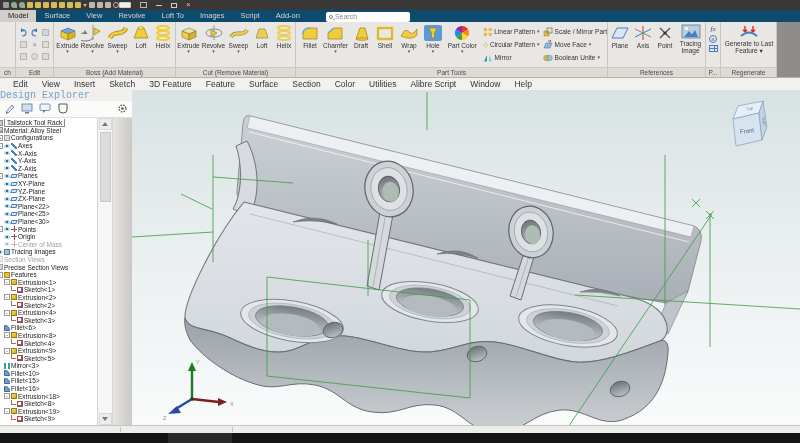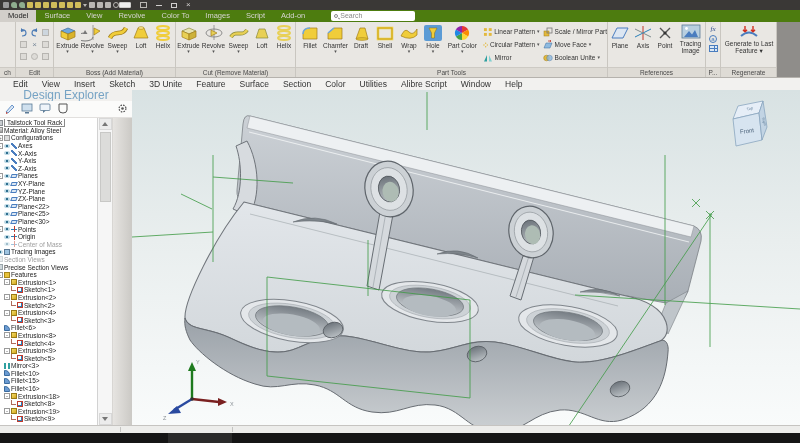--- a/index.html
+++ b/index.html
@@ -17,21 +17,21 @@
   .q-zoom{background:none;border:1px solid #b9b7b3;border-radius:50%;}
   .ttitle{flex:1;text-align:center;font-size:7.5px;color:#d6d4d1;line-height:10px;white-space:nowrap;}
   .wctl{display:flex;gap:9px;align-items:center;padding-right:4px;}
   .wc-kbd{width:12px;height:6px;border:1px solid #cfcecc;border-radius:1px;background:#efefee;}
   .wc-layout{width:7px;height:6px;border:1px solid #b9b7b3;}
   .wc-min{width:6px;height:1px;background:#d0cecd;}
   .wc-max{width:6px;height:5px;border:1px solid #d0cecd;}
   .wc-close{color:#d0cecd;font-size:8px;line-height:8px;}
 
   
-  .tabrow{height:12px;background:#4d7c0f;display:flex;align-items:flex-start;gap:12px;}
+  .tabrow{height:12px;background:#0c4a6e;display:flex;align-items:flex-end;gap:12px;}
   .tabs{display:flex;}
   .tab{padding:0 8px;font-size:7.5px;line-height:12px;color:#d6d4d1;}
   .tab.active{background:#d2cfca;color:#222;}
   .searchbox{margin-left:6px;margin-top:1px;width:84px;height:10px;background:#fff;border-radius:2px;display:flex;align-items:center;padding:0 3px;gap:2px;}
   .mag{width:4px;height:4px;border:1px solid #8a8a8a;border-radius:50%;position:relative;flex:none;}
   .mag:after{content:"";position:absolute;left:3px;top:3px;width:2px;height:1px;background:#8a8a8a;transform:rotate(45deg);}
   .searchtxt{font-size:7px;color:#8a8a8a;line-height:10px;}
 
   
   .ribbon{height:56px;display:flex;background:#e9e7e3;border-bottom:1px solid #b5b2ad;}
@@ -52,21 +52,21 @@
   .rfill{flex:1;background:#8f8d8a;}
   .pg{display:flex;flex-direction:column;align-items:center;padding-top:3px;gap:2px;}
 
   
   .menubar{height:12px;background:#f2f1ef;display:flex;align-items:center;padding-left:6px;}
   .mitem{font-size:8.5px;color:#333;padding:0 7px;line-height:12px;}
 
   
   .main{display:flex;height:335px;}
   .explorer{width:132px;background:#fff;display:flex;flex-direction:column;flex:none;}
-  .exh{height:11px;line-height:11px;text-align:center;font-size:12px;color:#76a3c4;background:#f1f0ee;}
+  .exh{height:11px;line-height:11px;text-align:left;font-size:10px;color:#76a3c4;background:#f1f0ee;font-family:Liberation Mono, monospace;}
   .extb{height:17px;display:flex;align-items:center;gap:6px;padding:0 4px;border-bottom:1px solid #e2e0de;background:#fbfbfa;}
   .extb .gearwrap{margin-left:auto;}
   .excontent{flex:1;display:flex;overflow:hidden;}
   .treewrap{width:97px;overflow:hidden;padding-top:1px;}
   .tree{margin-left:-5px;}
   .trow{display:flex;align-items:center;height:7.6px;gap:1px;white-space:nowrap;overflow:hidden;}
   .trow.gray{opacity:.45;}
   .sp{flex:none;display:inline-block;}
   .exp{flex:none;width:6px;height:6px;border:1px solid #9a9a9a;background:#fff;color:#555;font-size:6px;line-height:4px;text-align:center;}
   .con{flex:none;width:5px;height:5px;border-left:1px solid #b06a5a;border-bottom:1px solid #b06a5a;margin-top:-3px;}
@@ -138,21 +138,21 @@
       <span class="wc-close">×</span>
     </div>
   </div>
 
   <div class="tabrow">
     <div class="tabs">
         <div class="tab active">Model</div>
         <div class="tab">Surface</div>
         <div class="tab">View</div>
         <div class="tab">Revolve</div>
-        <div class="tab">Color To</div>
+        <div class="tab">Loft To</div>
         <div class="tab">Images</div>
         <div class="tab">Script</div>
         <div class="tab">Add-on</div>
       </div>
     <div class="searchbox">
       <span class="mag"></span>
       <span class="searchtxt">Search</span>
     </div>
   </div>
 
@@ -477,21 +477,21 @@
     </div>
 
     <div class="rfill"></div>
   </div>
 
   <div class="menubar">
       <span class="mitem">Edit</span>
       <span class="mitem">View</span>
       <span class="mitem">Insert</span>
       <span class="mitem">Sketch</span>
-      <span class="mitem">3D Unite</span>
+      <span class="mitem">3D Feature</span>
       <span class="mitem">Feature</span>
       <span class="mitem">Surface</span>
       <span class="mitem">Section</span>
       <span class="mitem">Color</span>
       <span class="mitem">Utilities</span>
       <span class="mitem">Alibre Script</span>
       <span class="mitem">Window</span>
       <span class="mitem">Help</span>
     </div>
 

